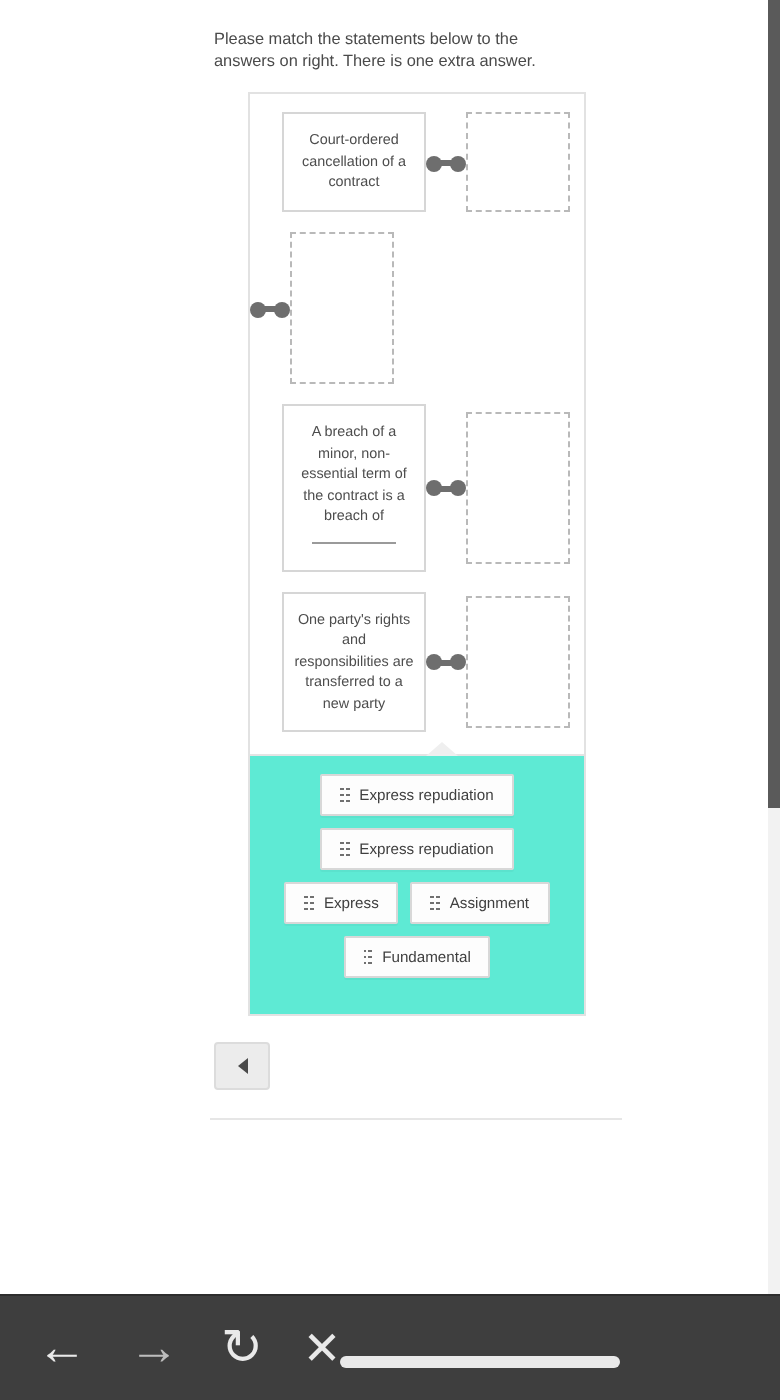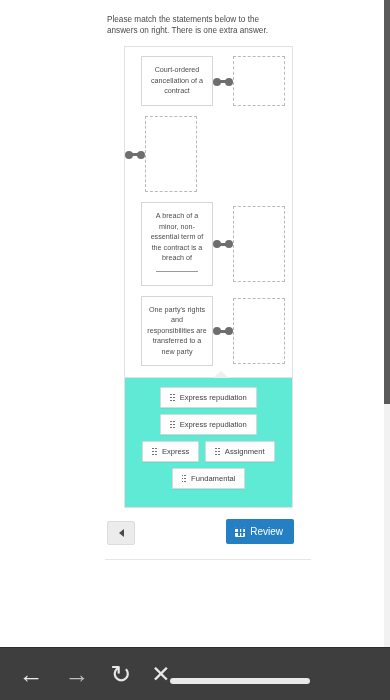--- a/index.html
+++ b/index.html
@@ -364,26 +364,20 @@
           </div>
         </div>
 
       </div>
     </div>
 
     <div class="actions">
       <div class="back-btn">
         <span class="tri"></span>
       </div>
-      <div class="review-btn">
-        <span class="rev-icon">
-            <span class="rev-grid-h"></span>
-          </span>
-        <span>Review</span>
-      </div>
     </div>
 
     <div class="divider"></div>
   </div>
 
   <div class="scrollbar-track">
     <div class="scrollbar-thumb"></div>
   </div>
 </div>
 

